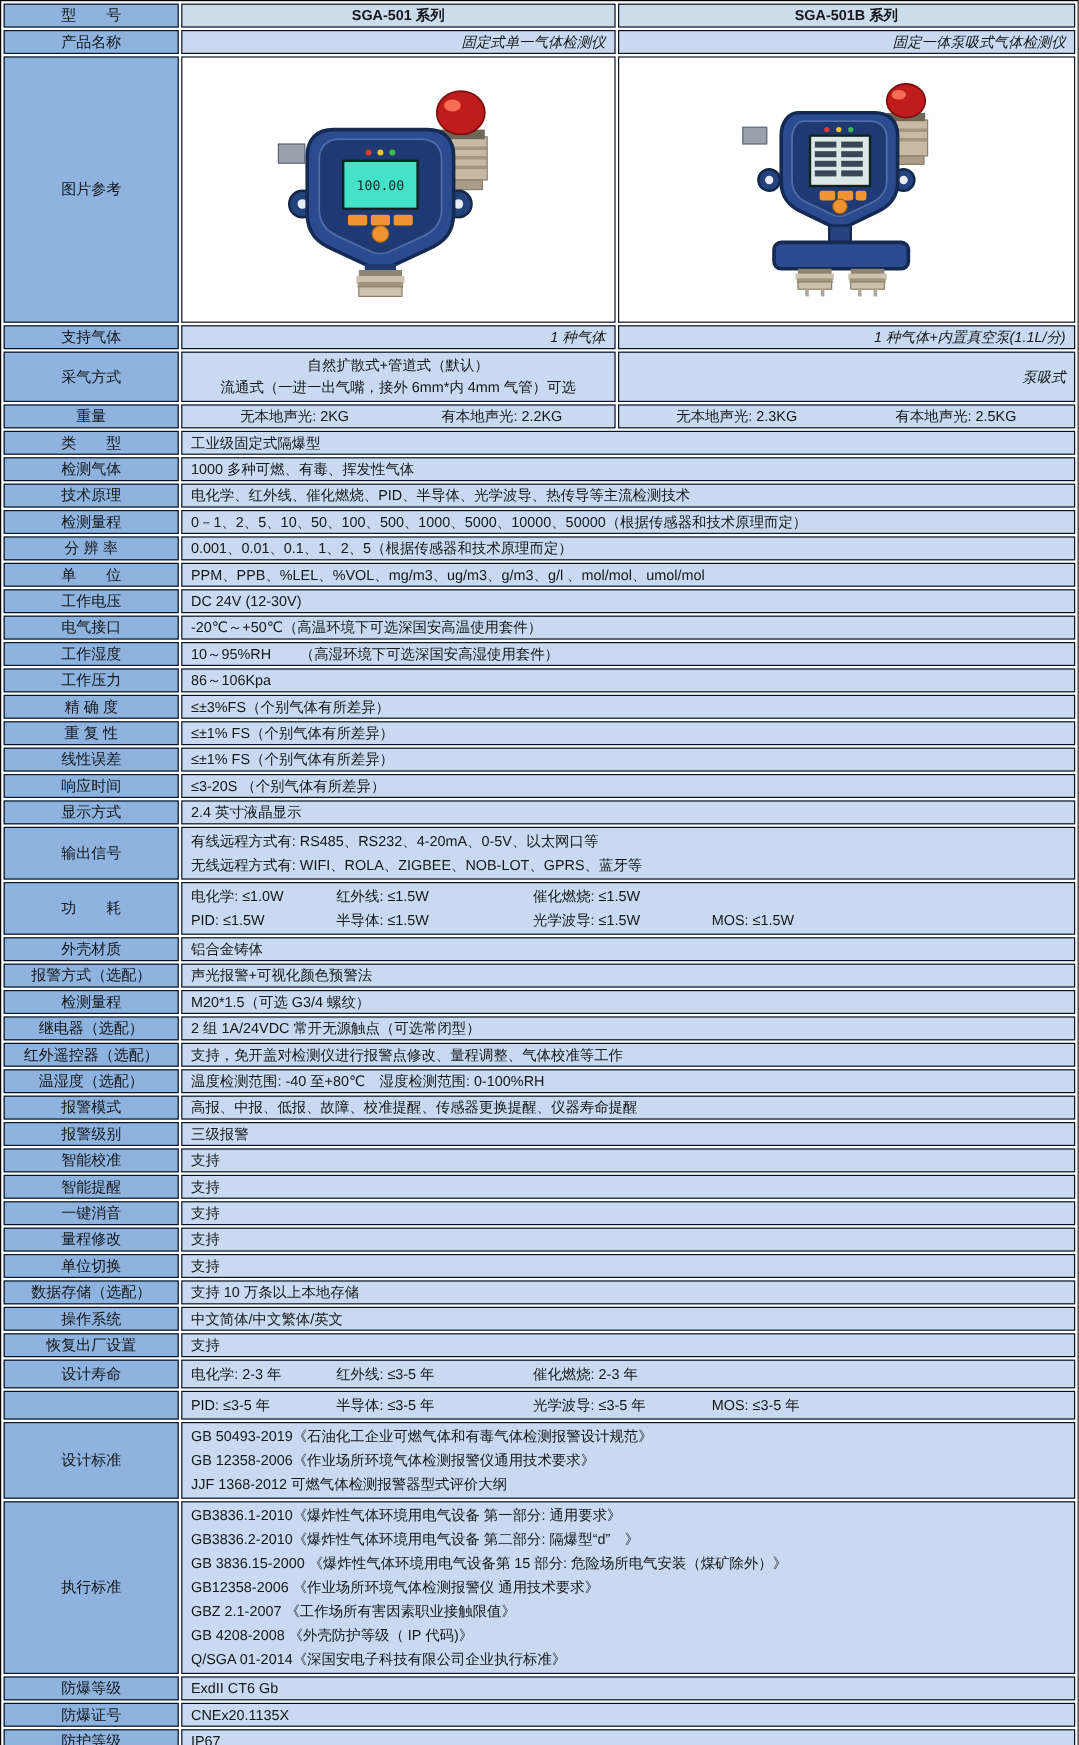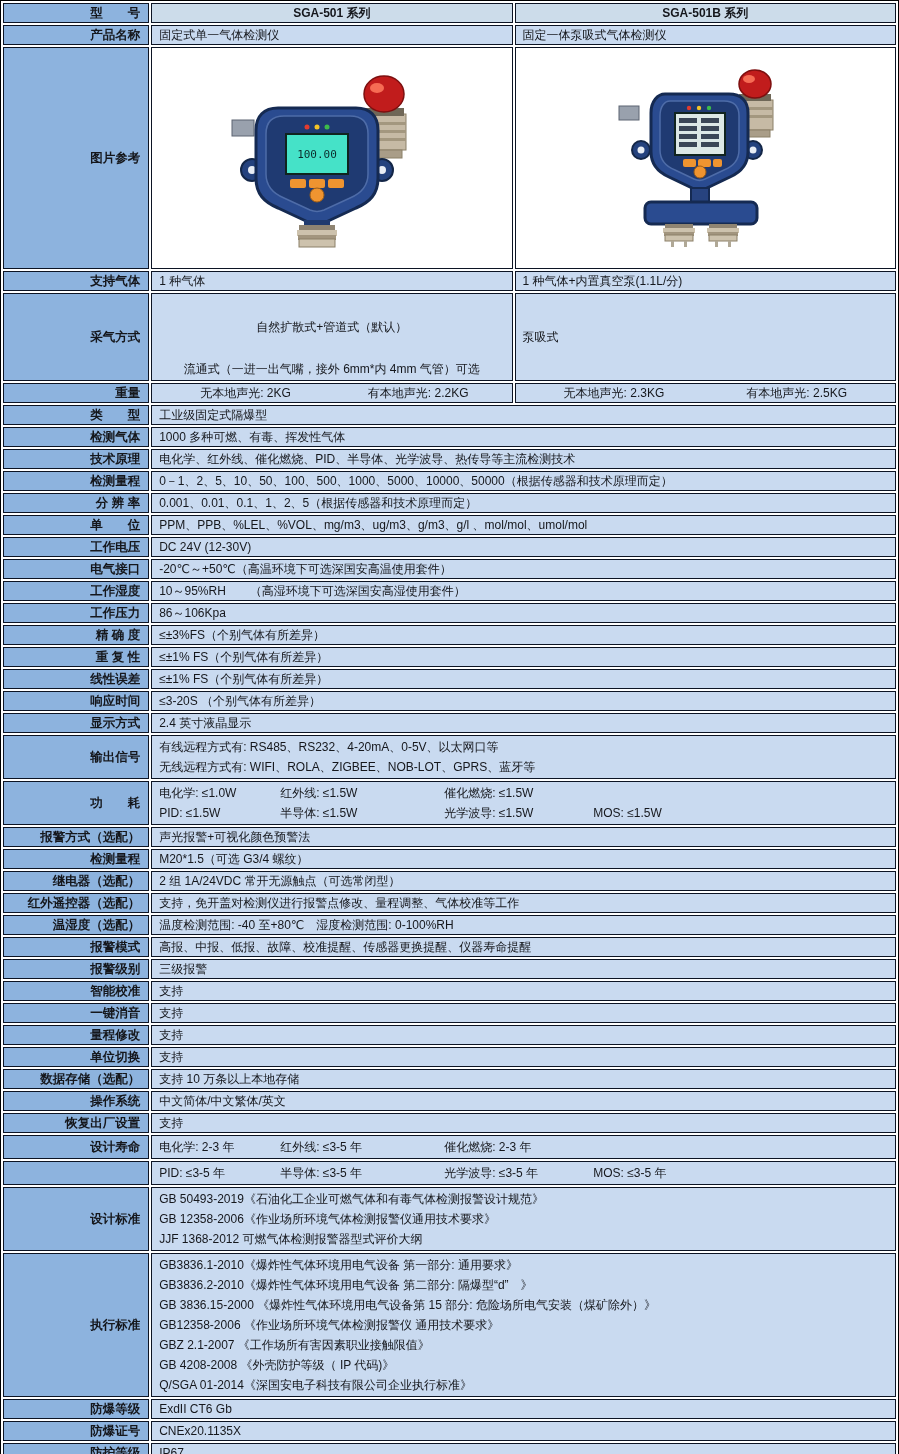--- a/index.html
+++ b/index.html
@@ -28,32 +28,32 @@
     border:1.5px solid var(--border);
     font-size:12px;
     line-height:16px;
     height:16px;
     padding:1px 7px;
     overflow:hidden;
     vertical-align:middle;
   }
   th{
     background:var(--label-bg);
-    font-weight:bold;
+    font-weight:normal;
     font-size:12.5px;
-    text-align:right;
+    text-align:center;
     padding:1px 8px;
     white-space:nowrap;
   }
   td{background:var(--value-bg);text-align:left;}
-  td.center{text-align:left;}
+  td.center{text-align:right;font-style:italic;}
   td.hv{background:var(--header-bg);font-weight:bold;text-align:center;}
   td.imgcell{background:#fff;height:186px;text-align:center;vertical-align:middle;padding:16px;}
   .ln{white-space:nowrap;line-height:20px;height:20px;overflow:hidden;}
-  .ln-c{white-space:nowrap;line-height:19px;height:19px;text-align:center;overflow:hidden;margin-top:23px;}
+  .ln-c{white-space:nowrap;line-height:19px;height:19px;text-align:center;overflow:hidden;}
   .pair{display:flex;}
   .pair span{flex:1;text-align:center;white-space:nowrap;overflow:hidden;}
   .tabrow{display:grid;grid-template-columns:121px 164px 149px 1fr;line-height:20px;height:20px;}
   .tabrow span{white-space:nowrap;overflow:hidden;}
   .nw{white-space:nowrap;}
 </style>
 </head>
 <body>
 
 <div class="page">
@@ -290,20 +290,24 @@
             </div>
             <div class="tabrow">
               <span>PID: ≤1.5W</span>
               <span>半导体: ≤1.5W</span>
               <span>光学波导: ≤1.5W</span>
               <span>MOS: ≤1.5W</span>
             </div>
           </td>
         </tr>
         <tr class="r-merged">
+          <th>外壳材质</th>
+          <td class="nw" colspan="2">铝合金铸体</td>
+        </tr>
+        <tr class="r-merged">
           <th>报警方式（选配）</th>
           <td class="nw" colspan="2">声光报警+可视化颜色预警法</td>
         </tr>
         <tr class="r-merged">
           <th>检测量程</th>
           <td class="nw" colspan="2">M20*1.5（可选 G3/4 螺纹）</td>
         </tr>
         <tr class="r-merged">
           <th>继电器（选配）</th>
           <td class="nw" colspan="2">2 组 1A/24VDC 常开无源触点（可选常闭型）</td>
@@ -319,20 +323,24 @@
         <tr class="r-merged">
           <th>报警模式</th>
           <td class="nw" colspan="2">高报、中报、低报、故障、校准提醒、传感器更换提醒、仪器寿命提醒</td>
         </tr>
         <tr class="r-merged">
           <th>报警级别</th>
           <td class="nw" colspan="2">三级报警</td>
         </tr>
         <tr class="r-merged">
           <th>智能校准</th>
+          <td class="nw" colspan="2">支持</td>
+        </tr>
+        <tr class="r-merged">
+          <th>智能提醒</th>
           <td class="nw" colspan="2">支持</td>
         </tr>
         <tr class="r-merged">
           <th>一键消音</th>
           <td class="nw" colspan="2">支持</td>
         </tr>
         <tr class="r-merged">
           <th>量程修改</th>
           <td class="nw" colspan="2">支持</td>
         </tr>

